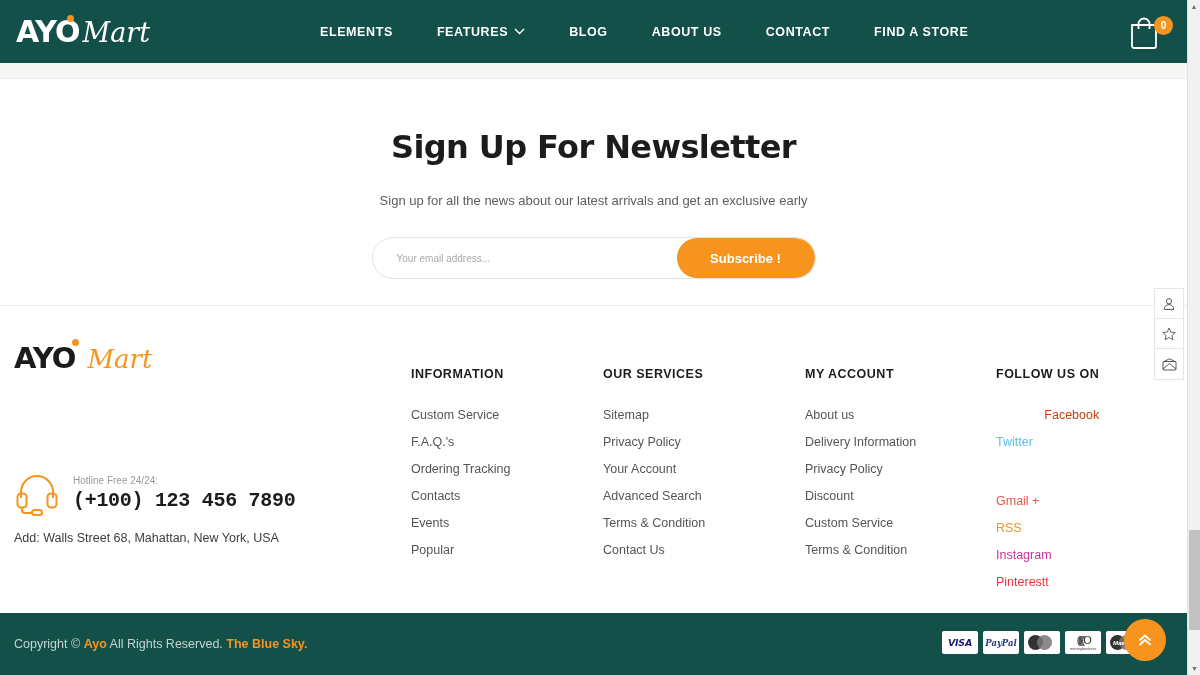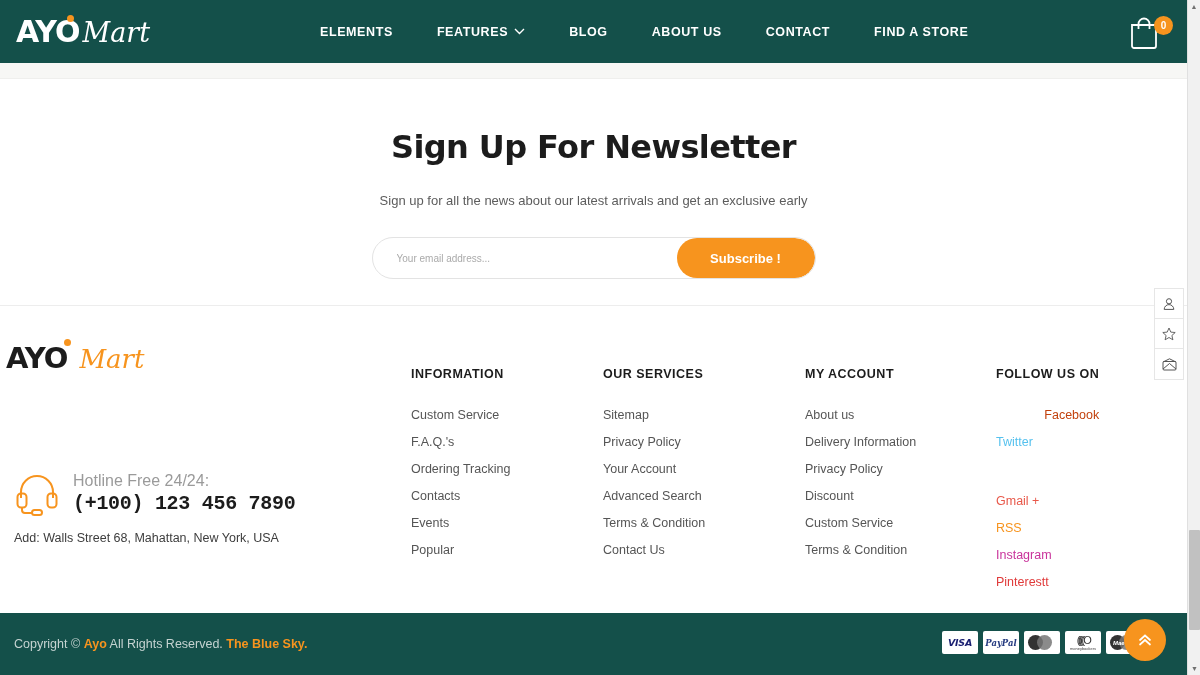--- a/index.html
+++ b/index.html
@@ -110,21 +110,21 @@
     font-family: "Liberation Sans", sans-serif;
     border-radius: 21px;
   }
 
   
   .footer-main {
     position: absolute; top: 306px; left: 0;
     width: 1187px; height: 307px;
     background: #ffffff;
   }
-  .f-logo { position: absolute; left: 6px; top: 38px; }
+  .f-logo { position: absolute; left: 14px; top: 38px; }
   .f-logo-ayo {
     font-family: "DejaVu Sans", sans-serif;
     font-weight: bold; font-size: 29px; letter-spacing: -1px;
     color: #1c1c1c; position: relative; line-height: 1;
   }
   .f-logo-dot {
     position: absolute; top: -2px; right: 5px;
     width: 7px; height: 7px; border-radius: 50%;
     background: #f7941e;
   }
@@ -136,21 +136,21 @@
   .f-desc {
     position: absolute; left: 14px; top: 96px;
     width: 345px; font-size: 12.5px; color: #4a4a4a;
     line-height: 18.5px;
   }
   .hotline {
     position: absolute; left: 14px; top: 165px;
     display: flex; align-items: center; gap: 12px;
   }
   .hotline-text { line-height: 1.1; }
-  .hotline-label { font-size: 16px; color: #9a9a9a; }
+  .hotline-label { font-size: 10px; color: #9a9a9a; }
   .hotline-num {
     font-family: Liberation Mono, monospace;
     font-size: 20px; font-weight: bold; color: #1c1c1c;
     margin-top: 4px; letter-spacing: -0.3px;
   }
   .f-address {
     position: absolute; left: 14px; top: 225px;
     font-size: 12.5px; color: #3d3d3d;
   }
 

